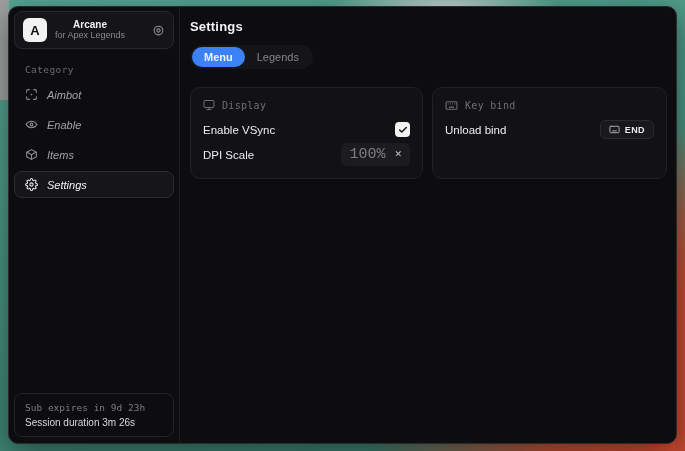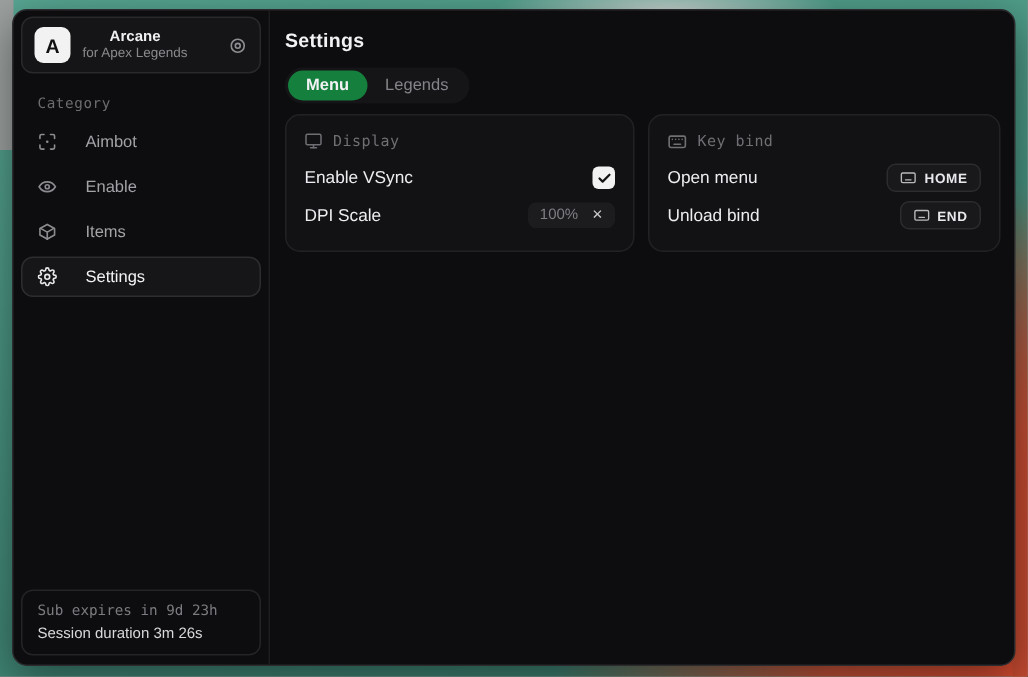--- a/index.html
+++ b/index.html
@@ -29,49 +29,49 @@
     width:24px; height:24px; background:#f2f2f2; border-radius:6px; color:#101012;
     display:flex; align-items:center; justify-content:center; font-weight:bold; font-size:13px; flex:none;
   }
   .logo-text { display:flex; flex-direction:column; gap:1px; line-height:1.1;text-align:center; }
   .logo-name { font-size:10px; font-weight:700; color:#f0f0f2; }
   .logo-sub  { font-size:9px; color:#8a8a8e; }
   .logo-action { margin-left:auto; color:#8f8f93; display:flex; cursor:pointer; }
   .category { font-family:"DejaVu Sans Mono", monospace; font-size:9.5px; color:#6c6c70; margin:15px 0 6px 11px; letter-spacing:0.4px; }
   .nav { display:flex; flex-direction:column; gap:3px; }
   .nav-item {
-    display:flex; align-items:flex-end; gap:19px; padding:6px 10px; border-radius:8px;
-    color:#a3a3a7; font-size:11px; border:1px solid transparent; cursor:pointer;
+    display:flex; align-items:flex-end; gap:9px; padding:6px 10px; border-radius:8px;
+    color:#a3a3a7; font-size:11px; border:1px solid transparent; cursor:pointer;font-style:italic;
   }
   .nav-item .nav-ico { display:flex; color:#8c8c90; }
   .nav-item.active { color:#f2f2f4; background:#161618; border-color:#2d2d2f; }
   .nav-item.active .nav-ico { color:#e8e8ea; }
   .status-box {
     margin-top:auto; border:1px solid #242428; border-radius:8px; padding:8px 10px;
     display:flex; flex-direction:column; gap:4px;
   }
   .status-line1 { font-family:"DejaVu Sans Mono", monospace; font-size:9.5px; color:#7c7c80; }
   .status-line2 { font-size:10px; color:#d9d9dd; }
   
   .main { flex:1; padding:12px 10px; display:flex; flex-direction:column; }
   .main-title { font-size:13px; font-weight:700; color:#f2f2f4; letter-spacing:0.2px; }
   .tabs { margin-top:11px; display:inline-flex; align-items:center; background:#151517; border-radius:13px; padding:2px; width:max-content; }
   .tab { padding:4px 12px; border-radius:11px; font-size:11px; color:#84848a; cursor:pointer; }
-  .tab.active { background:#15803d; color:#f2f2f4; font-weight:600; }
-  .cards { display:flex; gap:9px; margin-top:7px; }
+  .tab.active { background:#3b82f6; color:#f2f2f4; font-weight:600; }
+  .cards { display:flex; gap:9px; margin-top:18px; }
   .card { background:#121214; border:1px solid #222226; border-radius:10px; padding:8px 12px 11px; }
   .card-display { width:233px; }
   .card-keybinds { width:235px; }
   .card-header { display:flex; align-items:center; gap:7px; color:#6f6f74; margin-bottom:3px; height:18px; }
   .card-header-title { font-family:"DejaVu Sans Mono", monospace; font-size:10px; letter-spacing:0.3px; }
   .card-row { display:flex; align-items:center; justify-content:space-between; height:25px; }
   .row-label { font-size:11.5px; font-weight:400; color:#ededf1; }
   .checkbox { width:15px; height:15px; background:#f2f2f2; border-radius:4px; display:flex; align-items:center; justify-content:center; cursor:pointer; }
   .dpi-input { display:flex; align-items:center; gap:9px; background:#1c1c1e; border-radius:5px; padding:3px 8px; cursor:text; }
-  .dpi-value { font-family:Liberation Sans, sans-serif; font-size:10px; color:#7e7e84; }
+  .dpi-value { font-family:Liberation Mono, monospace; font-size:15px; color:#7e7e84; }
   .dpi-clear { font-size:9px; color:#cacace; cursor:pointer; line-height:1; }
   .key-pill {
     display:flex; align-items:center; gap:5px; background:#19191b; border:1px solid #2c2c2e;
     border-radius:6px; padding:3px 8px; color:#e9e9ed; font-size:9px; font-weight:700; letter-spacing:0.4px; cursor:pointer;
   }
   .key-pill .kb-ico { display:flex; color:#b9b9bd; }
   svg { display:block; }
 </style>
 </head>
 <body>
@@ -201,32 +201,20 @@
               <line x1="6" y1="9" x2="6" y2="9.01"></line>
                 <line x1="10" y1="9" x2="10" y2="9.01"></line>
               <line x1="14" y1="9" x2="14" y2="9.01"></line>
                 <line x1="18" y1="9" x2="18" y2="9.01"></line>
               <line x1="8" y1="15" x2="16" y2="15"></line>
             </svg>
           </span>
           <span class="card-header-title">Key bind</span>
         </div>
 
-        <div class="card-row">
-          <span class="row-label">Open menu</span>
-          <span class="key-pill">
-            <span class="kb-ico">
-              <svg width="11" height="11" viewBox="0 0 24 24" fill="none" stroke="currentColor" stroke-width="2" stroke-linecap="round">
-                <rect x="2" y="5" width="20" height="14" rx="2"></rect>
-                  <line x1="8" y1="15" x2="16" y2="15"></line>
-              </svg>
-            </span>
-            <span>HOME</span>
-          </span>
-        </div>
 
         <div class="card-row">
           <span class="row-label">Unload bind</span>
           <span class="key-pill">
             <span class="kb-ico">
               <svg width="11" height="11" viewBox="0 0 24 24" fill="none" stroke="currentColor" stroke-width="2" stroke-linecap="round">
                 <rect x="2" y="5" width="20" height="14" rx="2"></rect>
                   <line x1="8" y1="15" x2="16" y2="15"></line>
               </svg>
             </span>

